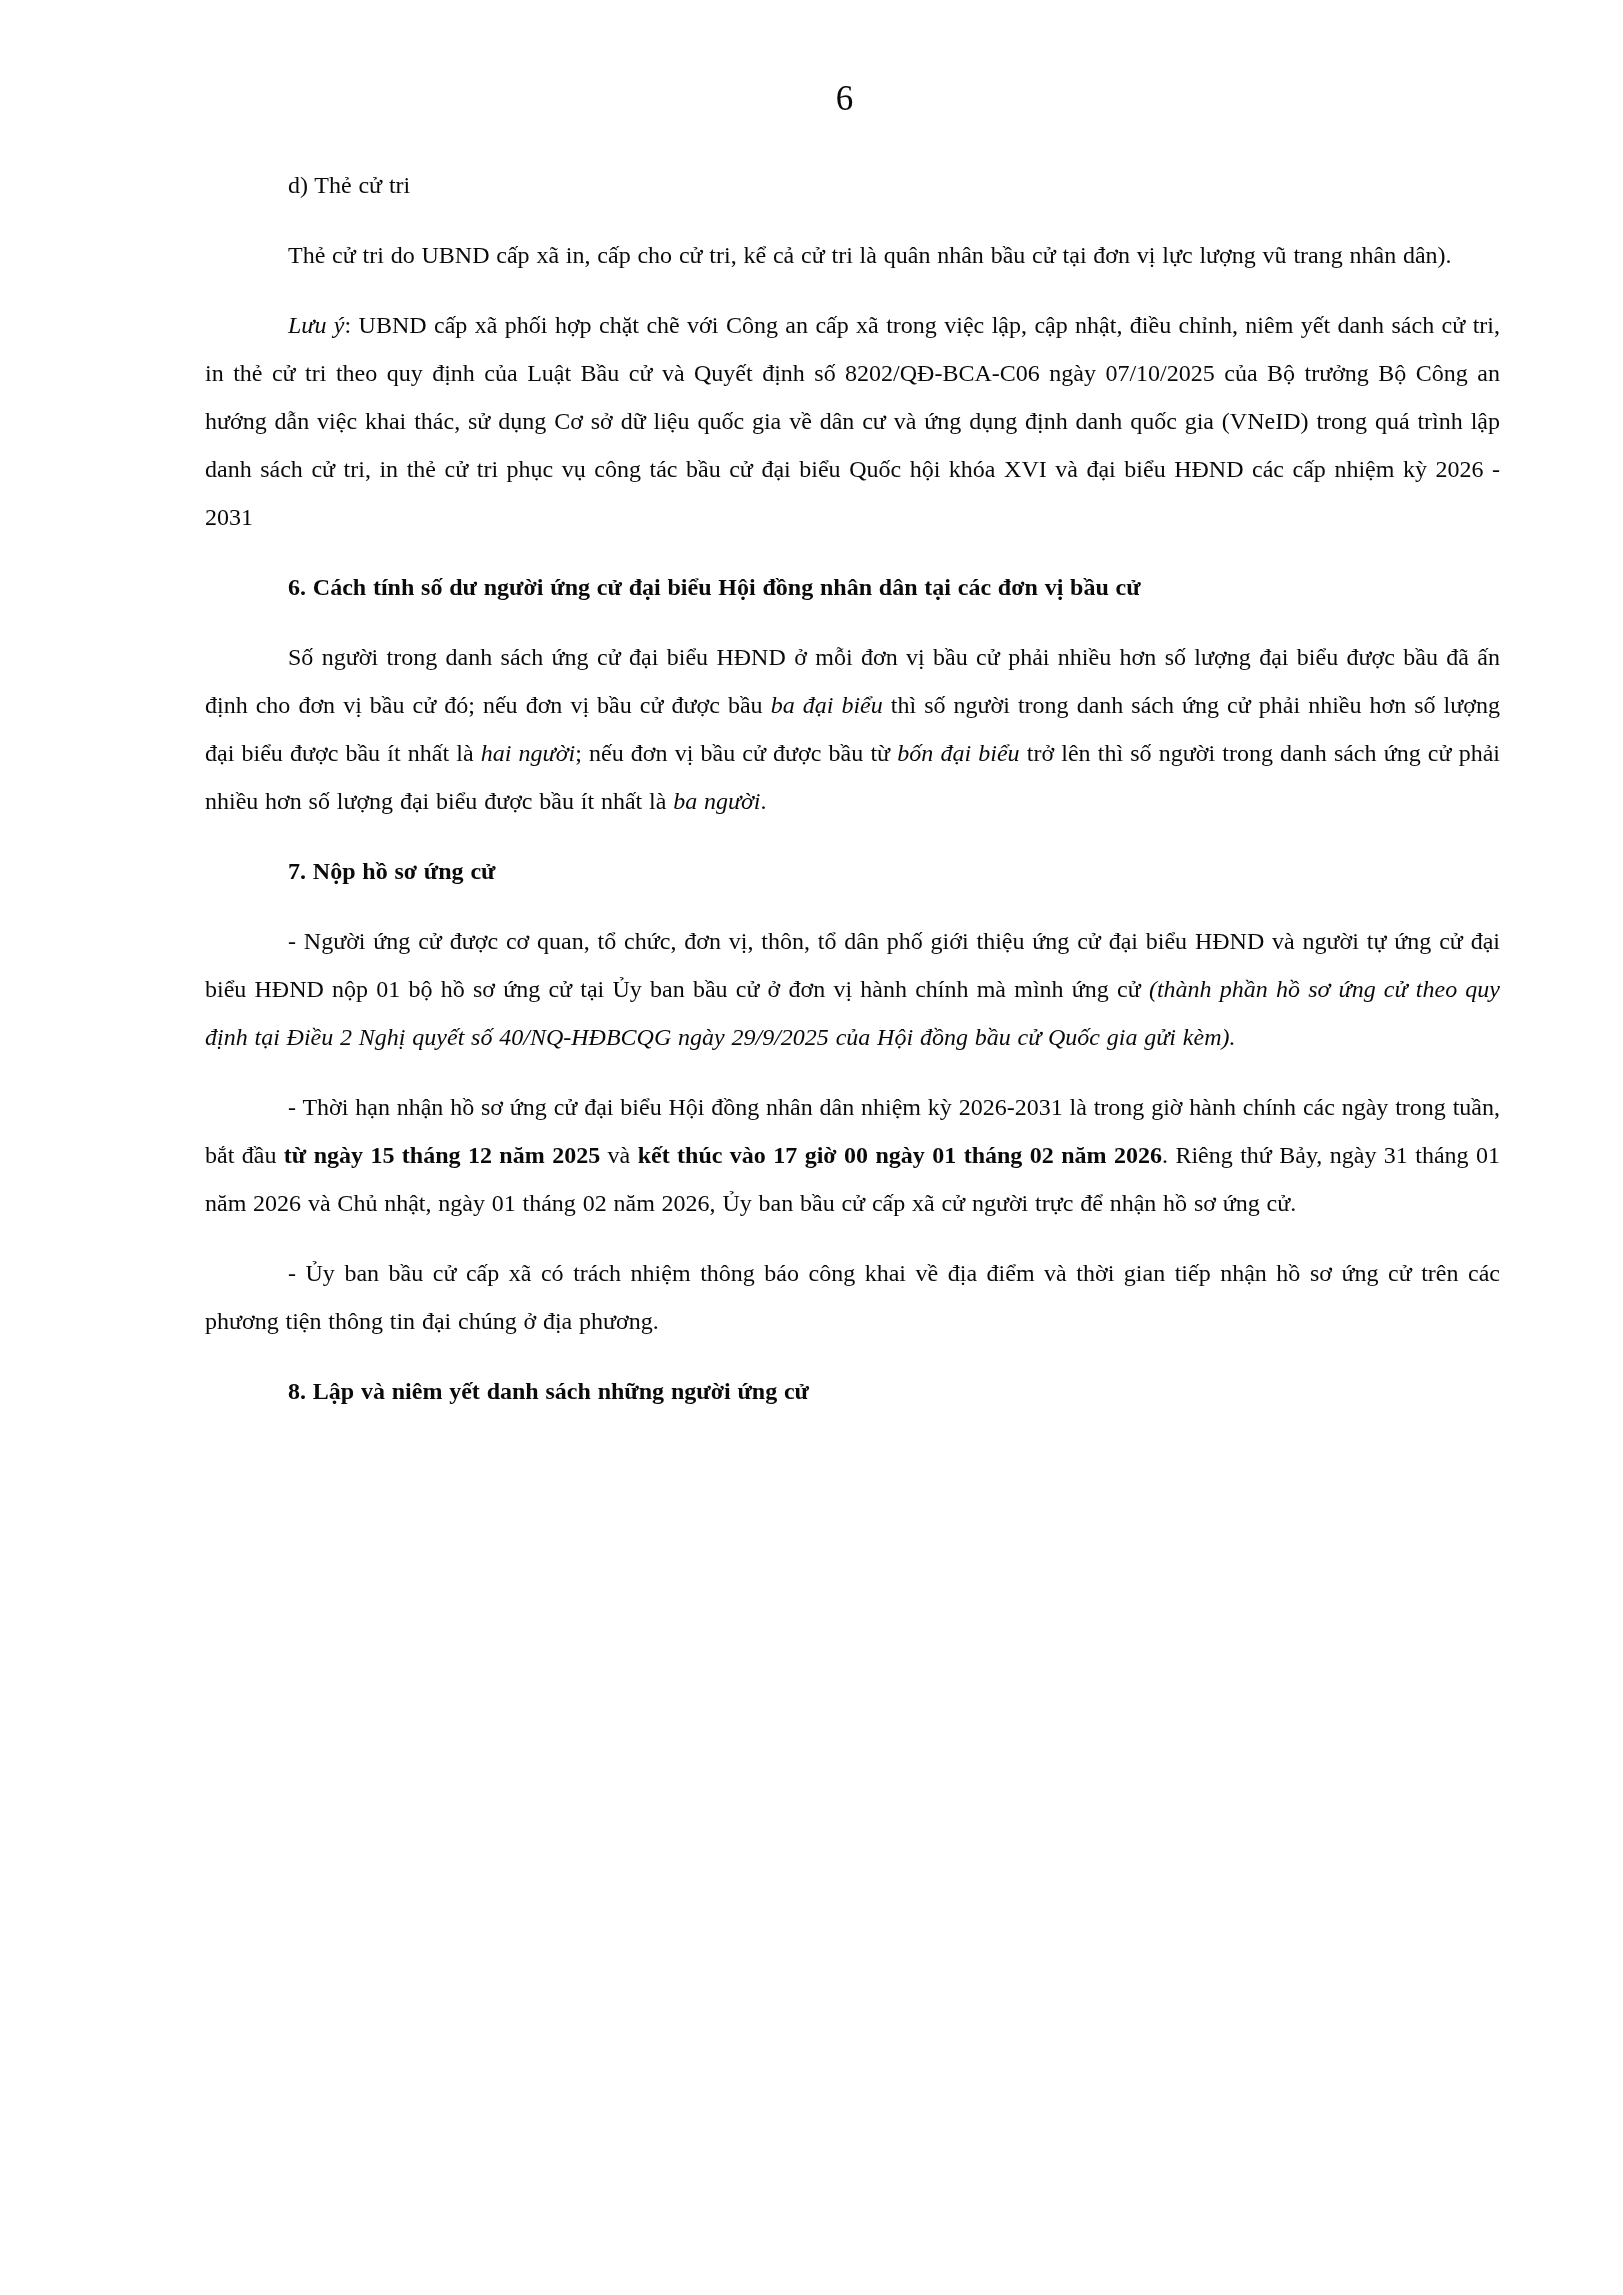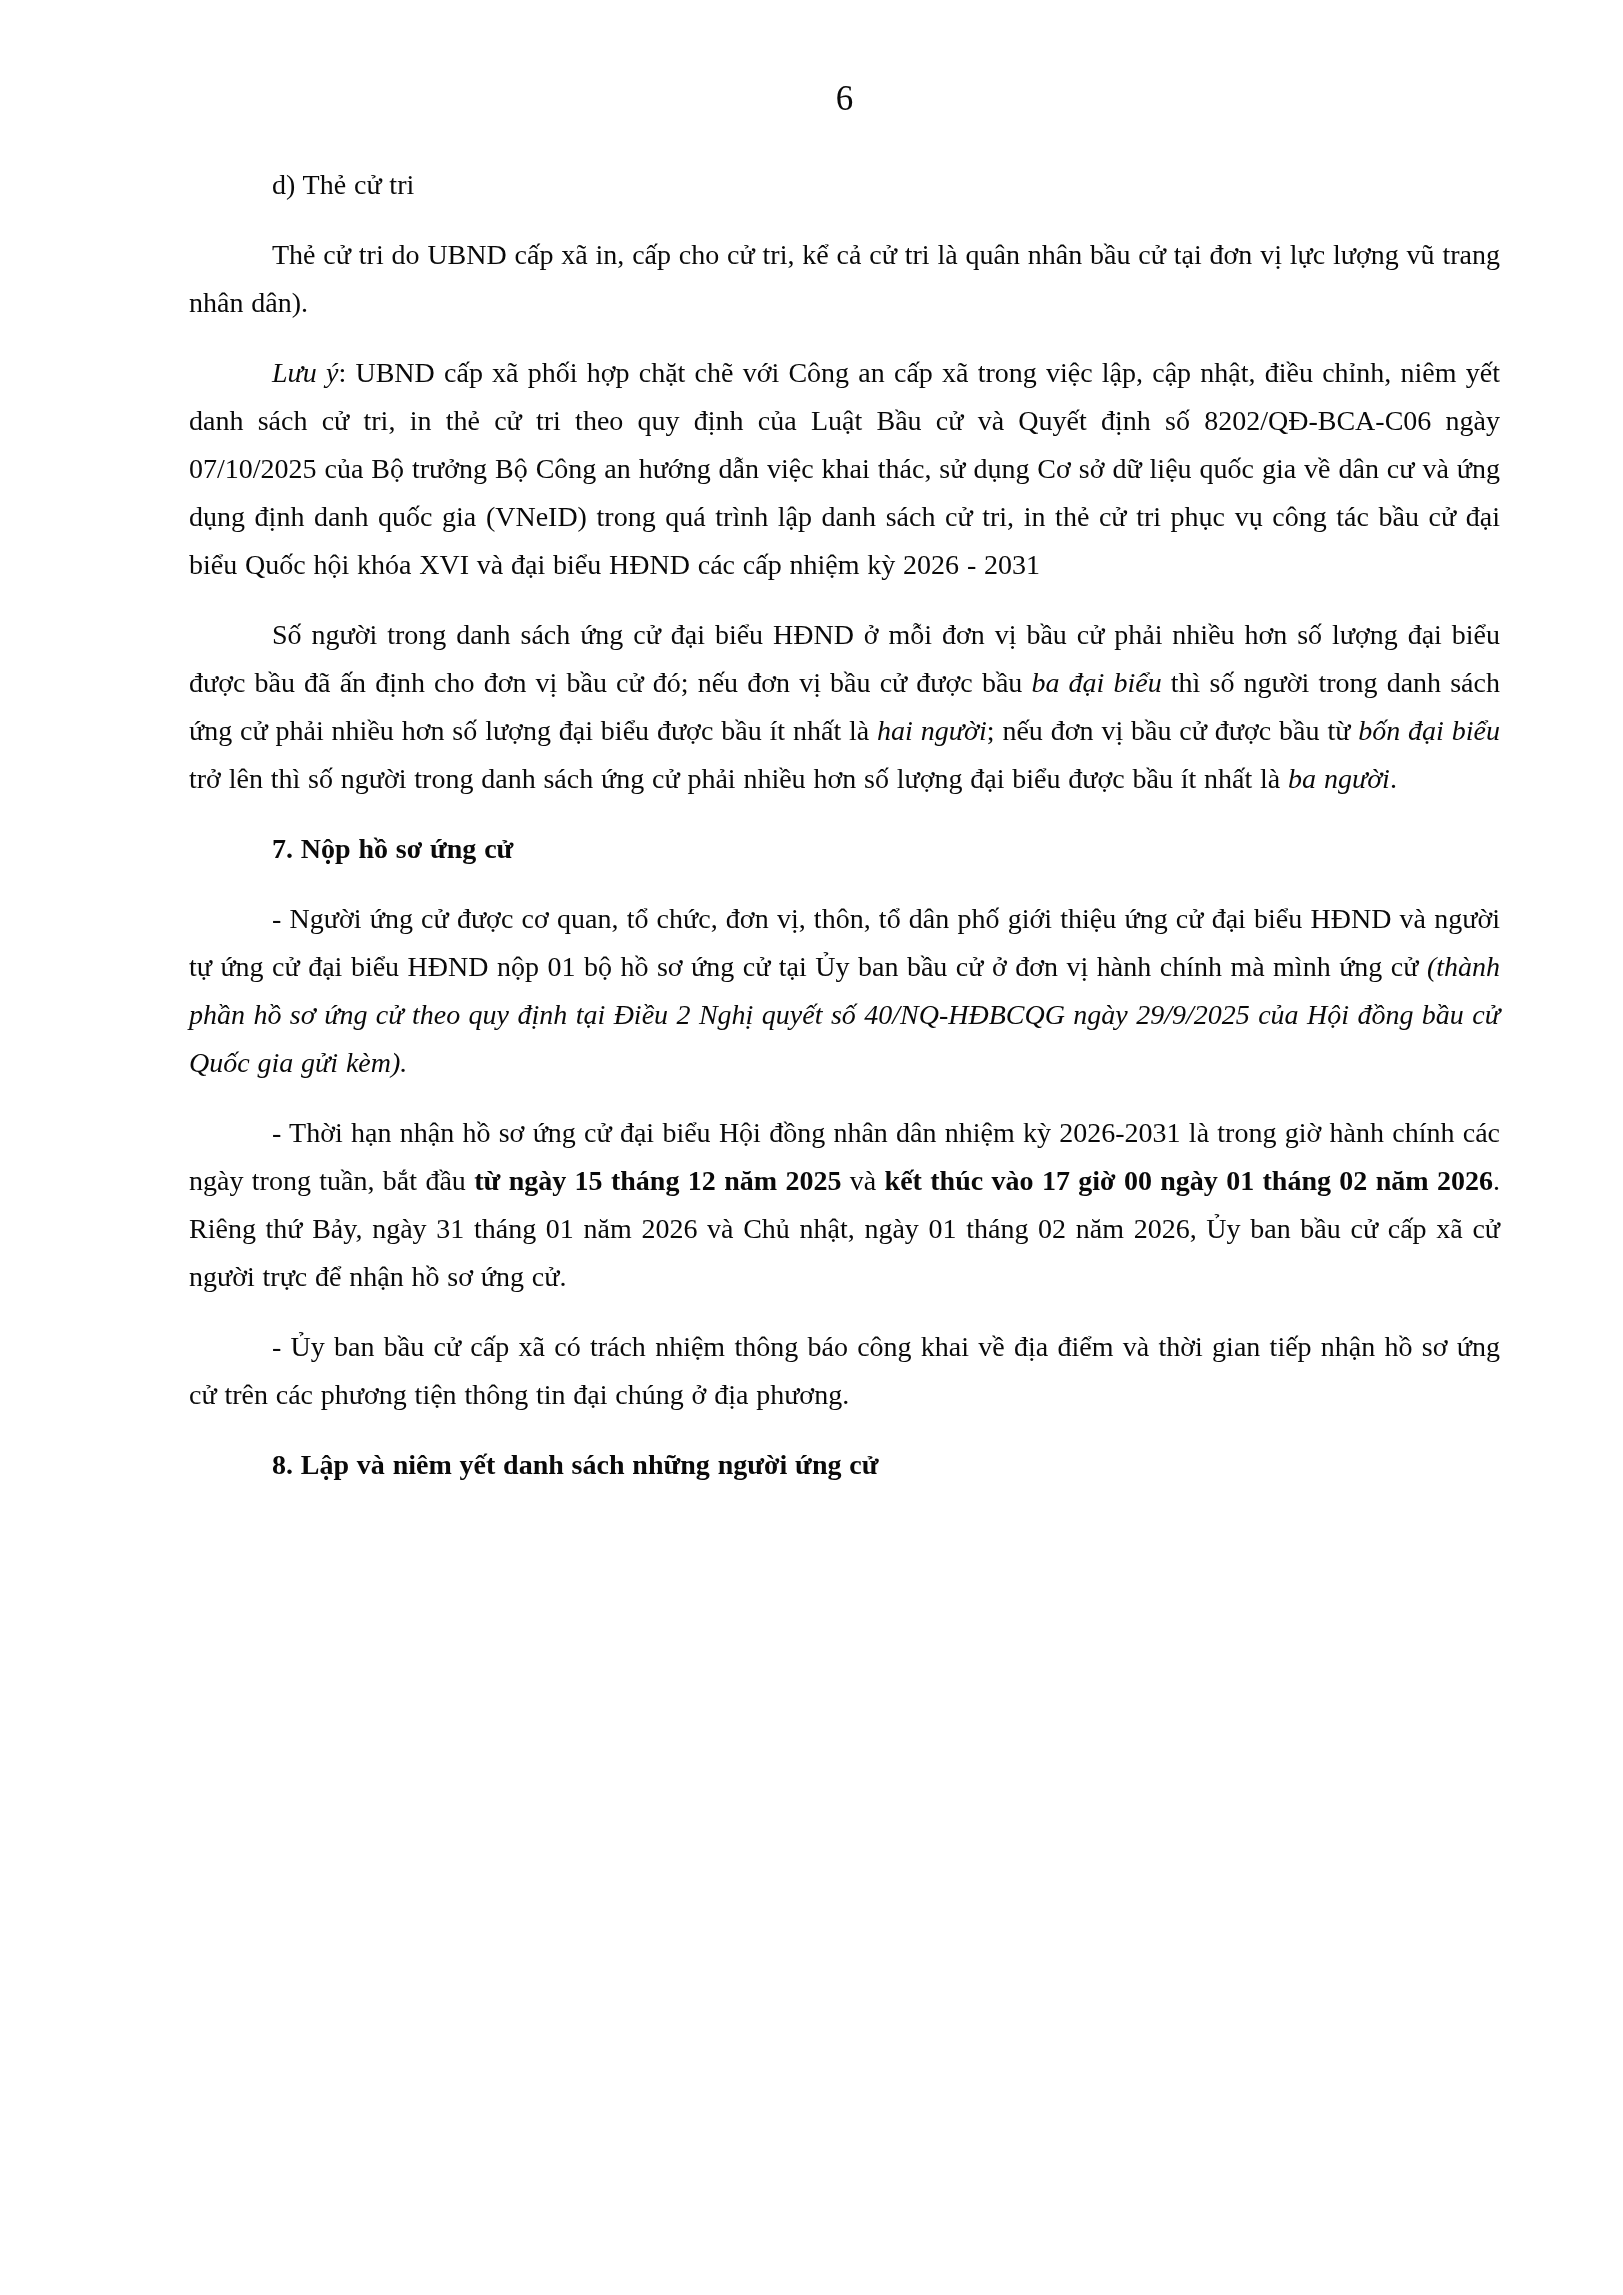--- a/index.html
+++ b/index.html
@@ -14,22 +14,22 @@
     font-family: "Liberation Serif", "DejaVu Serif", serif;
     color: #0a0a0a;
   }
   .page-number {
     text-align: center;
     font-size: 35px;
     line-height: 48px;
     margin: 0 0 38px 0;
   }
   .para {
-    margin: 22px 0 0 0;
-    font-size: 28px;
+    margin: 22px 0 0 16px;
+    font-size: 24px;
     line-height: 48px;
     text-align: justify;
     text-indent: 83px;
     word-spacing: 0.8px;
   }
   .para.first { margin-top: 0; }
   .heading { font-weight: bold; }
   .r  { font-style: normal; font-weight: normal; }
   .b  { font-weight: bold; }
   .i  { font-style: italic; }
@@ -48,20 +48,23 @@
 
   <p class="para">
     <span class="r">Thẻ cử tri do UBND cấp xã in, cấp cho cử tri, kể cả cử tri là quân nhân bầu cử tại đơn vị lực lượng vũ trang nhân dân).</span>
   </p>
 
 
   <p class="para">
     <span class="bi">Lưu ý</span><span class="r">: UBND cấp xã phối hợp chặt chẽ với Công an cấp xã trong việc lập, cập nhật, điều chỉnh, niêm yết danh sách cử tri, in thẻ cử tri theo quy định của Luật Bầu cử và Quyết định số 8202/QĐ-BCA-C06 ngày 07/10/2025 của Bộ trưởng Bộ Công an hướng dẫn việc khai thác, sử dụng Cơ sở dữ liệu quốc gia về dân cư và ứng dụng định danh quốc gia (VNeID) trong quá trình lập danh sách cử tri, in thẻ cử tri phục vụ công tác bầu cử đại biểu Quốc hội khóa XVI và đại biểu HĐND các cấp nhiệm kỳ 2026 - 2031</span>
   </p>
 
+  <p class="para heading">
+    <span class="b">6. Cách tính số dư người ứng cử đại biểu Hội đồng nhân dân tại các đơn vị bầu cử</span>
+  </p>
 
   <p class="para">
     <span class="r">Số người trong danh sách ứng cử đại biểu HĐND ở mỗi đơn vị bầu cử phải nhiều hơn số lượng đại biểu được bầu đã ấn định cho đơn vị bầu cử đó; nếu đơn vị bầu cử được bầu </span><span class="bi">ba đại biểu</span><span class="r"> thì số người trong danh sách ứng cử phải nhiều hơn số lượng đại biểu được bầu ít nhất là </span><span class="bi">hai người</span><span class="r">; nếu đơn vị bầu cử được bầu từ </span><span class="bi">bốn đại biểu</span><span class="r"> trở lên thì số người trong danh sách ứng cử phải nhiều hơn số lượng đại biểu được bầu ít nhất là </span><span class="bi">ba người</span><span class="r">.</span>
   </p>
 
   <p class="para heading">
     <span class="b">7. Nộp hồ sơ ứng cử</span>
   </p>
 
   <p class="para">

